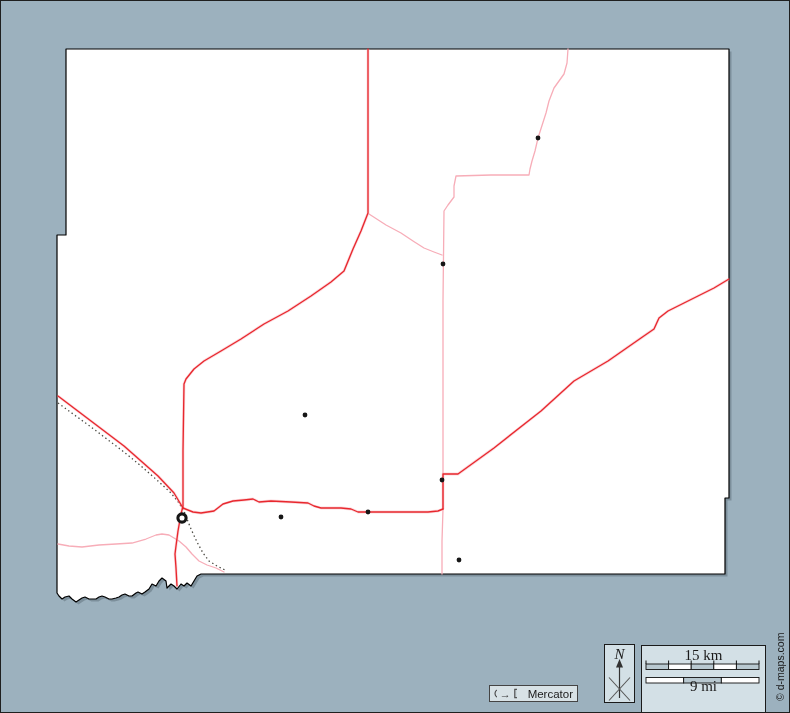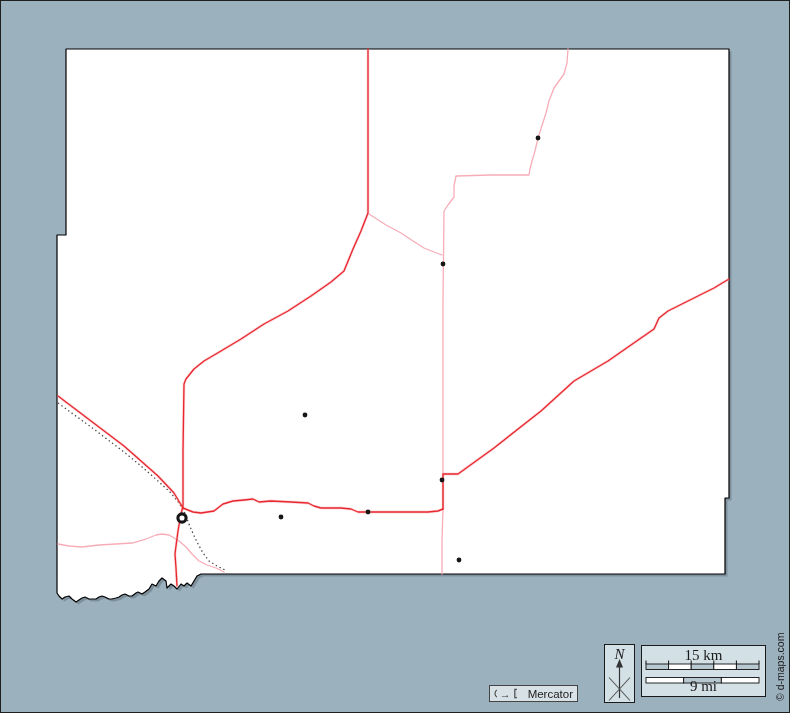--- a/index.html
+++ b/index.html
@@ -19,21 +19,21 @@
     background:#d3e0e6;
     border:1px solid #1a1a1a;
   }
   .north-box{left:603px;top:643px;width:31px;height:59px;}
   .north-label{
     position:absolute;top:1px;left:0;width:100%;
     text-align:center;
     font-family:"Liberation Serif", serif;
     font-style:italic;font-size:15px;color:#1a1a1a;line-height:17px;
   }
-  .scale-box{left:640px;top:644px;width:125px;height:52px;}
+  .scale-box{left:640px;top:644px;width:125px;height:68px;}
   .scale-label{
     position:absolute;left:0;width:100%;text-align:center;
     font-family:"Liberation Serif", serif;
     font-size:15px;color:#1a1a1a;line-height:16px;
   }
   .km-label{top:1px;}
   .mi-label{top:32px;}
   .scale-bars-svg{position:absolute;left:0;top:0;}
   .north-svg{position:absolute;left:0;top:0;}
   .mercator-box{

